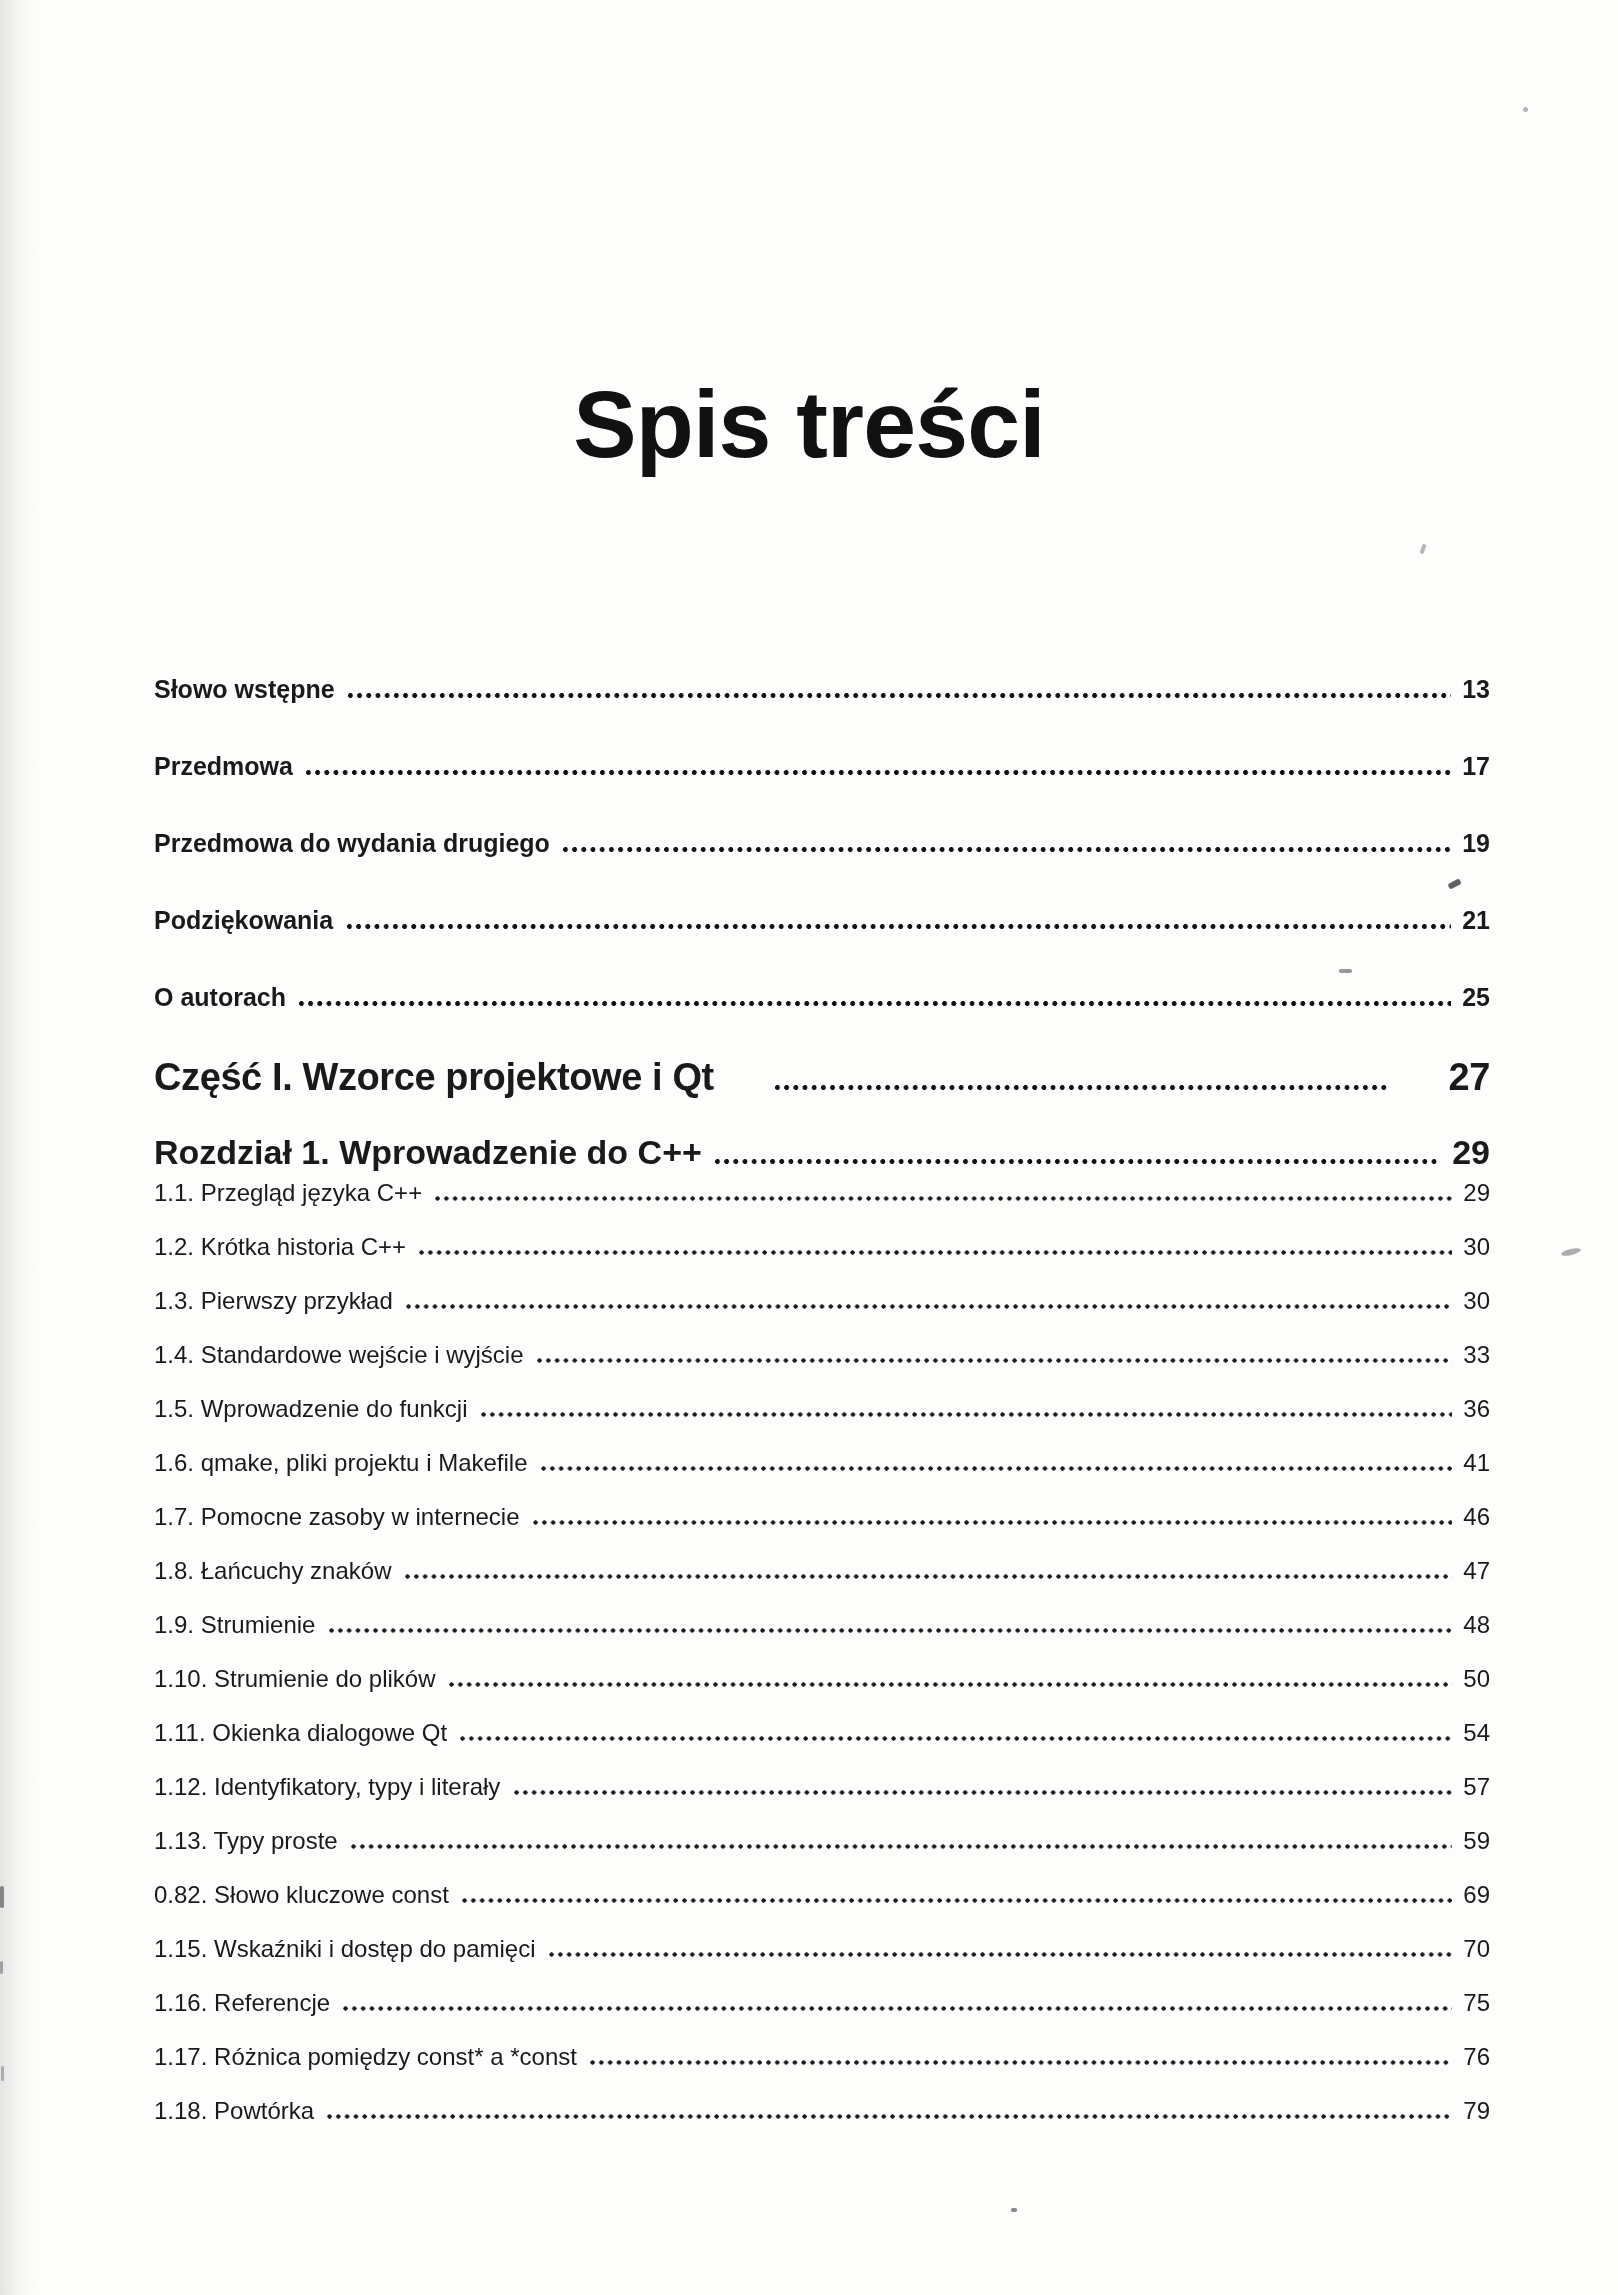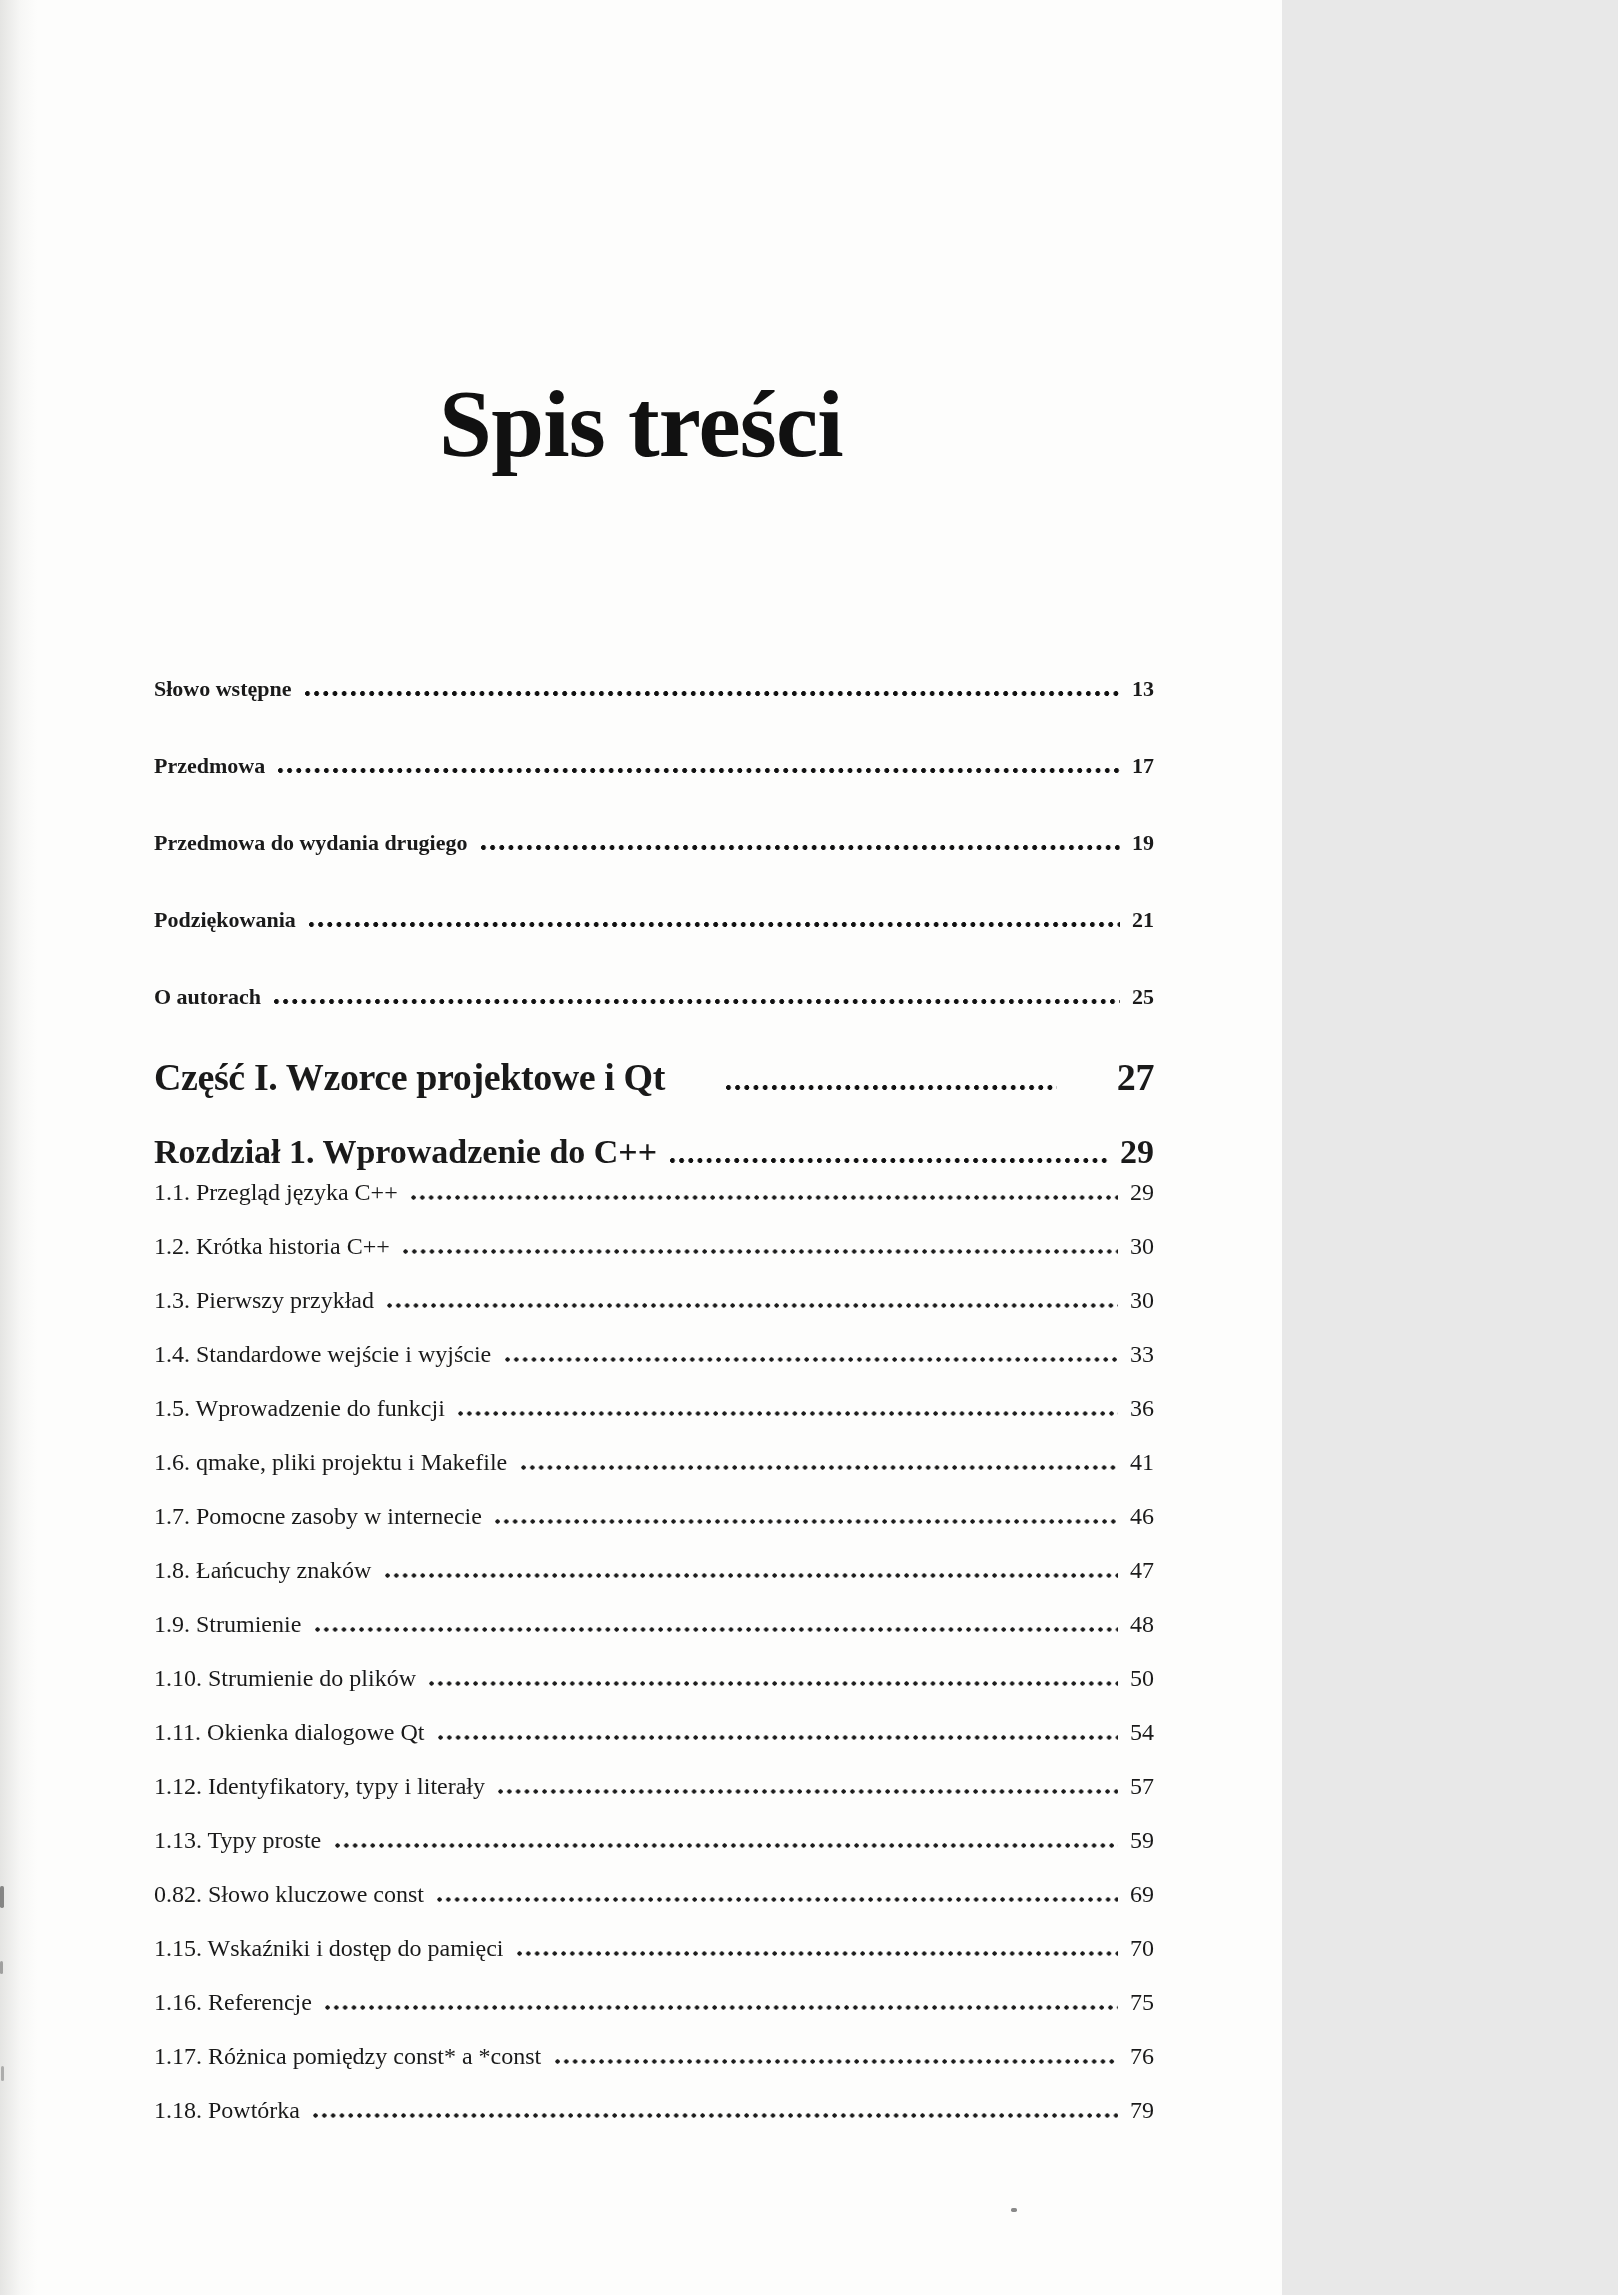--- a/index.html
+++ b/index.html
@@ -2,25 +2,25 @@
 <html lang="pl" style="font-size:13.3px"><head>
 <meta charset="utf-8">
 <style>
   html, body {
     margin: 0;
     padding: 0;
     background: #e8e8e8;
   }
   .page {
     position: relative;
-    width: 1282px;
+    width: 1618px;
     height: 2295px;
     background: #fdfdfc;
     overflow: hidden;
-    font-family: Liberation Serif, serif;
+    font-family: Liberation Sans, sans-serif;
     color: #1a1a1a;
   }
   .title {
     margin: 377px 0 0 0;
     font-size: 95px;
     line-height: 95px;
     font-weight: 700;
     text-align: center;
     letter-spacing: -0.8px;
     color: #111;
@@ -37,21 +37,21 @@
   .row .pagenum { flex: 0 0 auto; }
   .leader {
     flex: 1 1 auto;
     height: 5px;
     margin: 0 11.7px 0 13.3px;
     background-image: radial-gradient(circle at 2.5px 2.5px, #1c1c1c 1.9px, rgba(0,0,0,0) 2.4px);
     background-size: 8.8px 5px;
     background-repeat: repeat-x;
     background-position: 0 100%;
   }
-  .row.front   { font-size: 22px; line-height: 40px; font-weight: 700; margin-bottom: 37px; }
+  .row.front   { font-size: 25px; line-height: 40px; font-weight: 700; margin-bottom: 37px; }
   .row.part    { font-size: 38px; line-height: 47px; font-weight: 700; margin-bottom: 30px; letter-spacing: -0.4px; gap: 48px; }
   .row.chapter { font-size: 34px; line-height: 42px; font-weight: 700; }
   .row.section { font-size: 24px; line-height: 39px; font-weight: 400; margin-bottom: 15px; }
   .row.front .leader, .row.part .leader, .row.chapter .leader {
     background-image: radial-gradient(circle at 2.5px 2.5px, #111 2.2px, rgba(0,0,0,0) 2.7px);
     background-size: 9.2px 5px;
   }
   
   .edge-shadow {
     position: absolute;

